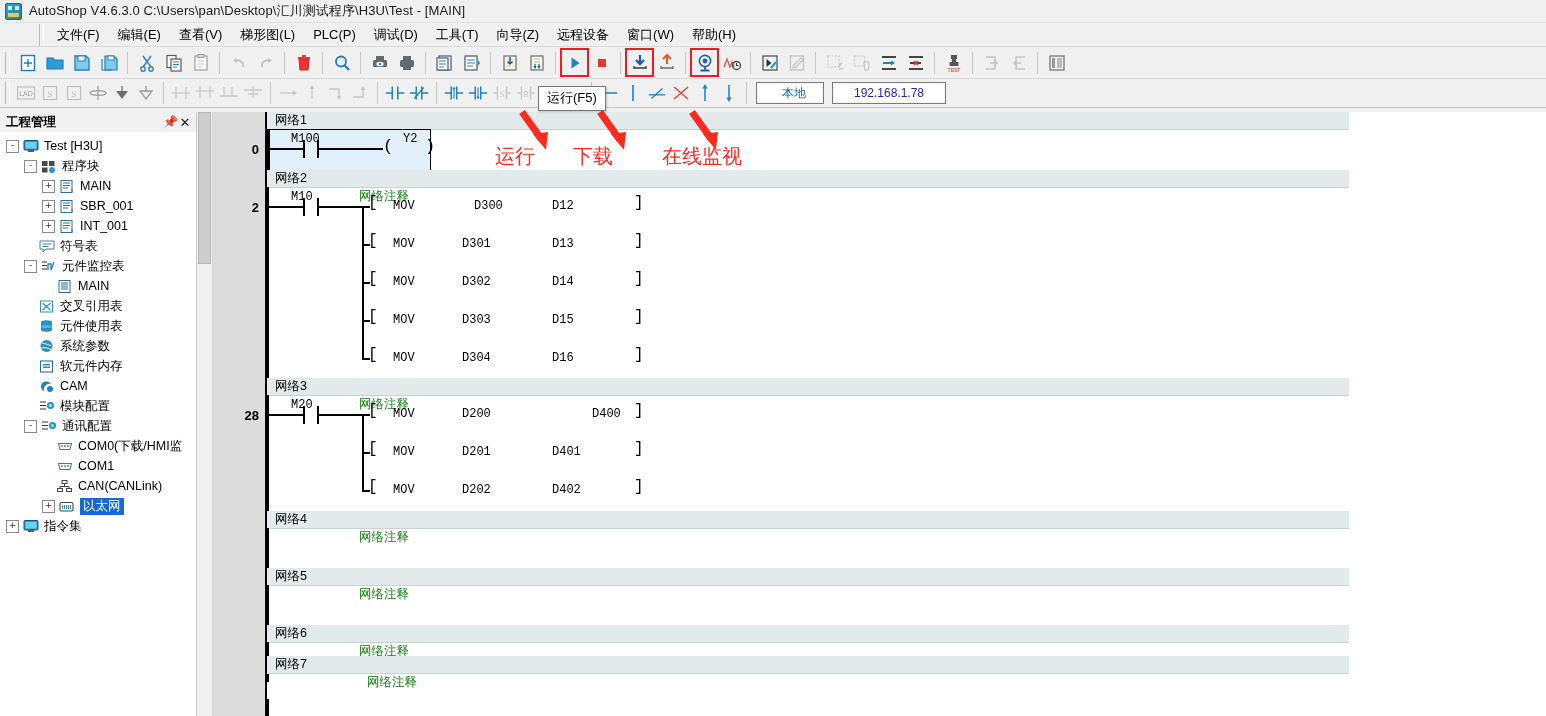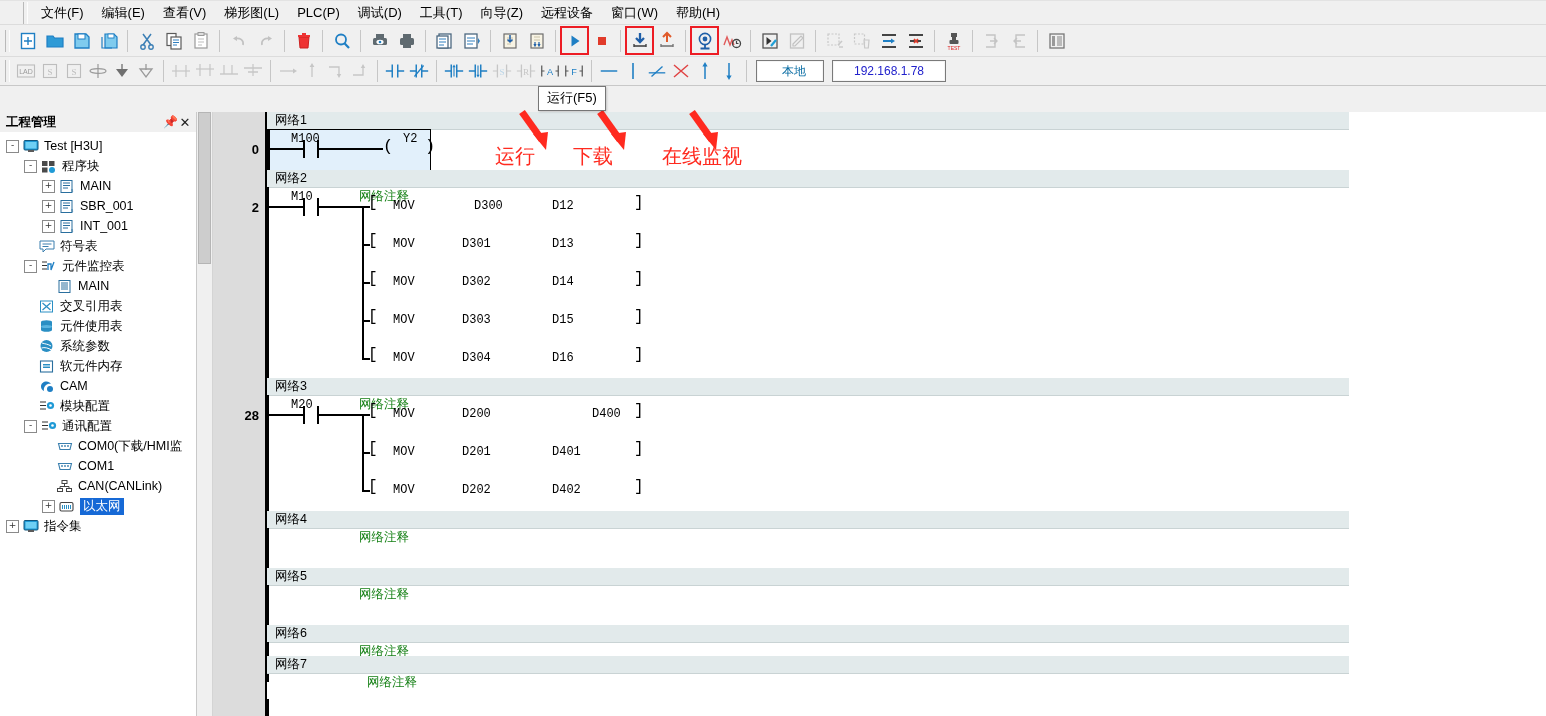--- a/index.html
+++ b/index.html
@@ -16,21 +16,21 @@
   .app-icon{width:15px;height:15px;border-radius:2px;
     background:linear-gradient(135deg,#2ea6c9 0%,#1e7fa8 100%);
     position:relative;flex:0 0 auto;margin-right:7px;border:1px solid #17698c;}
   .app-icon:before{content:"";position:absolute;left:2px;top:2px;width:4px;height:4px;background:#cfeef8;}
   .app-icon:after{content:"";position:absolute;right:2px;top:2px;width:4px;height:4px;background:#cfeef8;}
   .app-icon i{position:absolute;left:2px;bottom:2px;right:2px;height:4px;background:#f5c451;display:block;}
   .title-text{font-size:13px;color:#1a1a1a;letter-spacing:.1px;}
 
   
   .menubar{height:23px;display:flex;align-items:center;background:#f0f0f0;
-           border-top:1px solid #e3e3e3;padding-left:22px;}
+           border-top:1px solid #e3e3e3;padding-left:22px;margin-left:16px;}
   .menu-item{font-size:13px;padding:2px 9px;color:#000;cursor:default;}
 
   
   .toolbar{height:31px;display:flex;align-items:center;background:#f0f0f0;
            border-top:1px solid #dcdcdc;padding-left:4px;position:relative;}
   .tb2{height:28px;border-bottom:1px solid #c8c8c8;}
   .sep{width:1px;height:22px;background:#c6c6c6;margin:0 5px;flex:0 0 auto;}
   .grip{width:3px;height:22px;border-left:1px solid #b9b9b9;border-right:1px solid #fdfdfd;margin:0 4px 0 1px;flex:0 0 auto;}
   .tbtn{width:25px;height:25px;display:flex;align-items:center;justify-content:center;flex:0 0 auto;margin:0 1px;}
   .tbtn svg{display:block;}
@@ -94,20 +94,26 @@
   
   .anno{position:absolute;color:#ff2a1f;font-size:20px;font-weight:normal;z-index:50;
         font-family:"DejaVu Sans","Liberation Sans",sans-serif;}
   .arrow{position:absolute;z-index:50;}
 </style>
 </head>
 <body>
 
 <div class="app">
 
+  <div class="titlebar">
+    <span class="app-icon">
+        <i></i>
+      </span>
+    <span class="title-text">AutoShop V4.6.3.0  C:\Users\pan\Desktop\汇川测试程序\H3U\Test - [MAIN]</span>
+  </div>
 
   <div class="menubar">
     <span class="grip"></span>
     <span class="menu-item">文件(F)</span>
     <span class="menu-item">编辑(E)</span>
     <span class="menu-item">查看(V)</span>
     <span class="menu-item">梯形图(L)</span>
     <span class="menu-item">PLC(P)</span>
     <span class="menu-item">调试(D)</span>
     <span class="menu-item">工具(T)</span>

